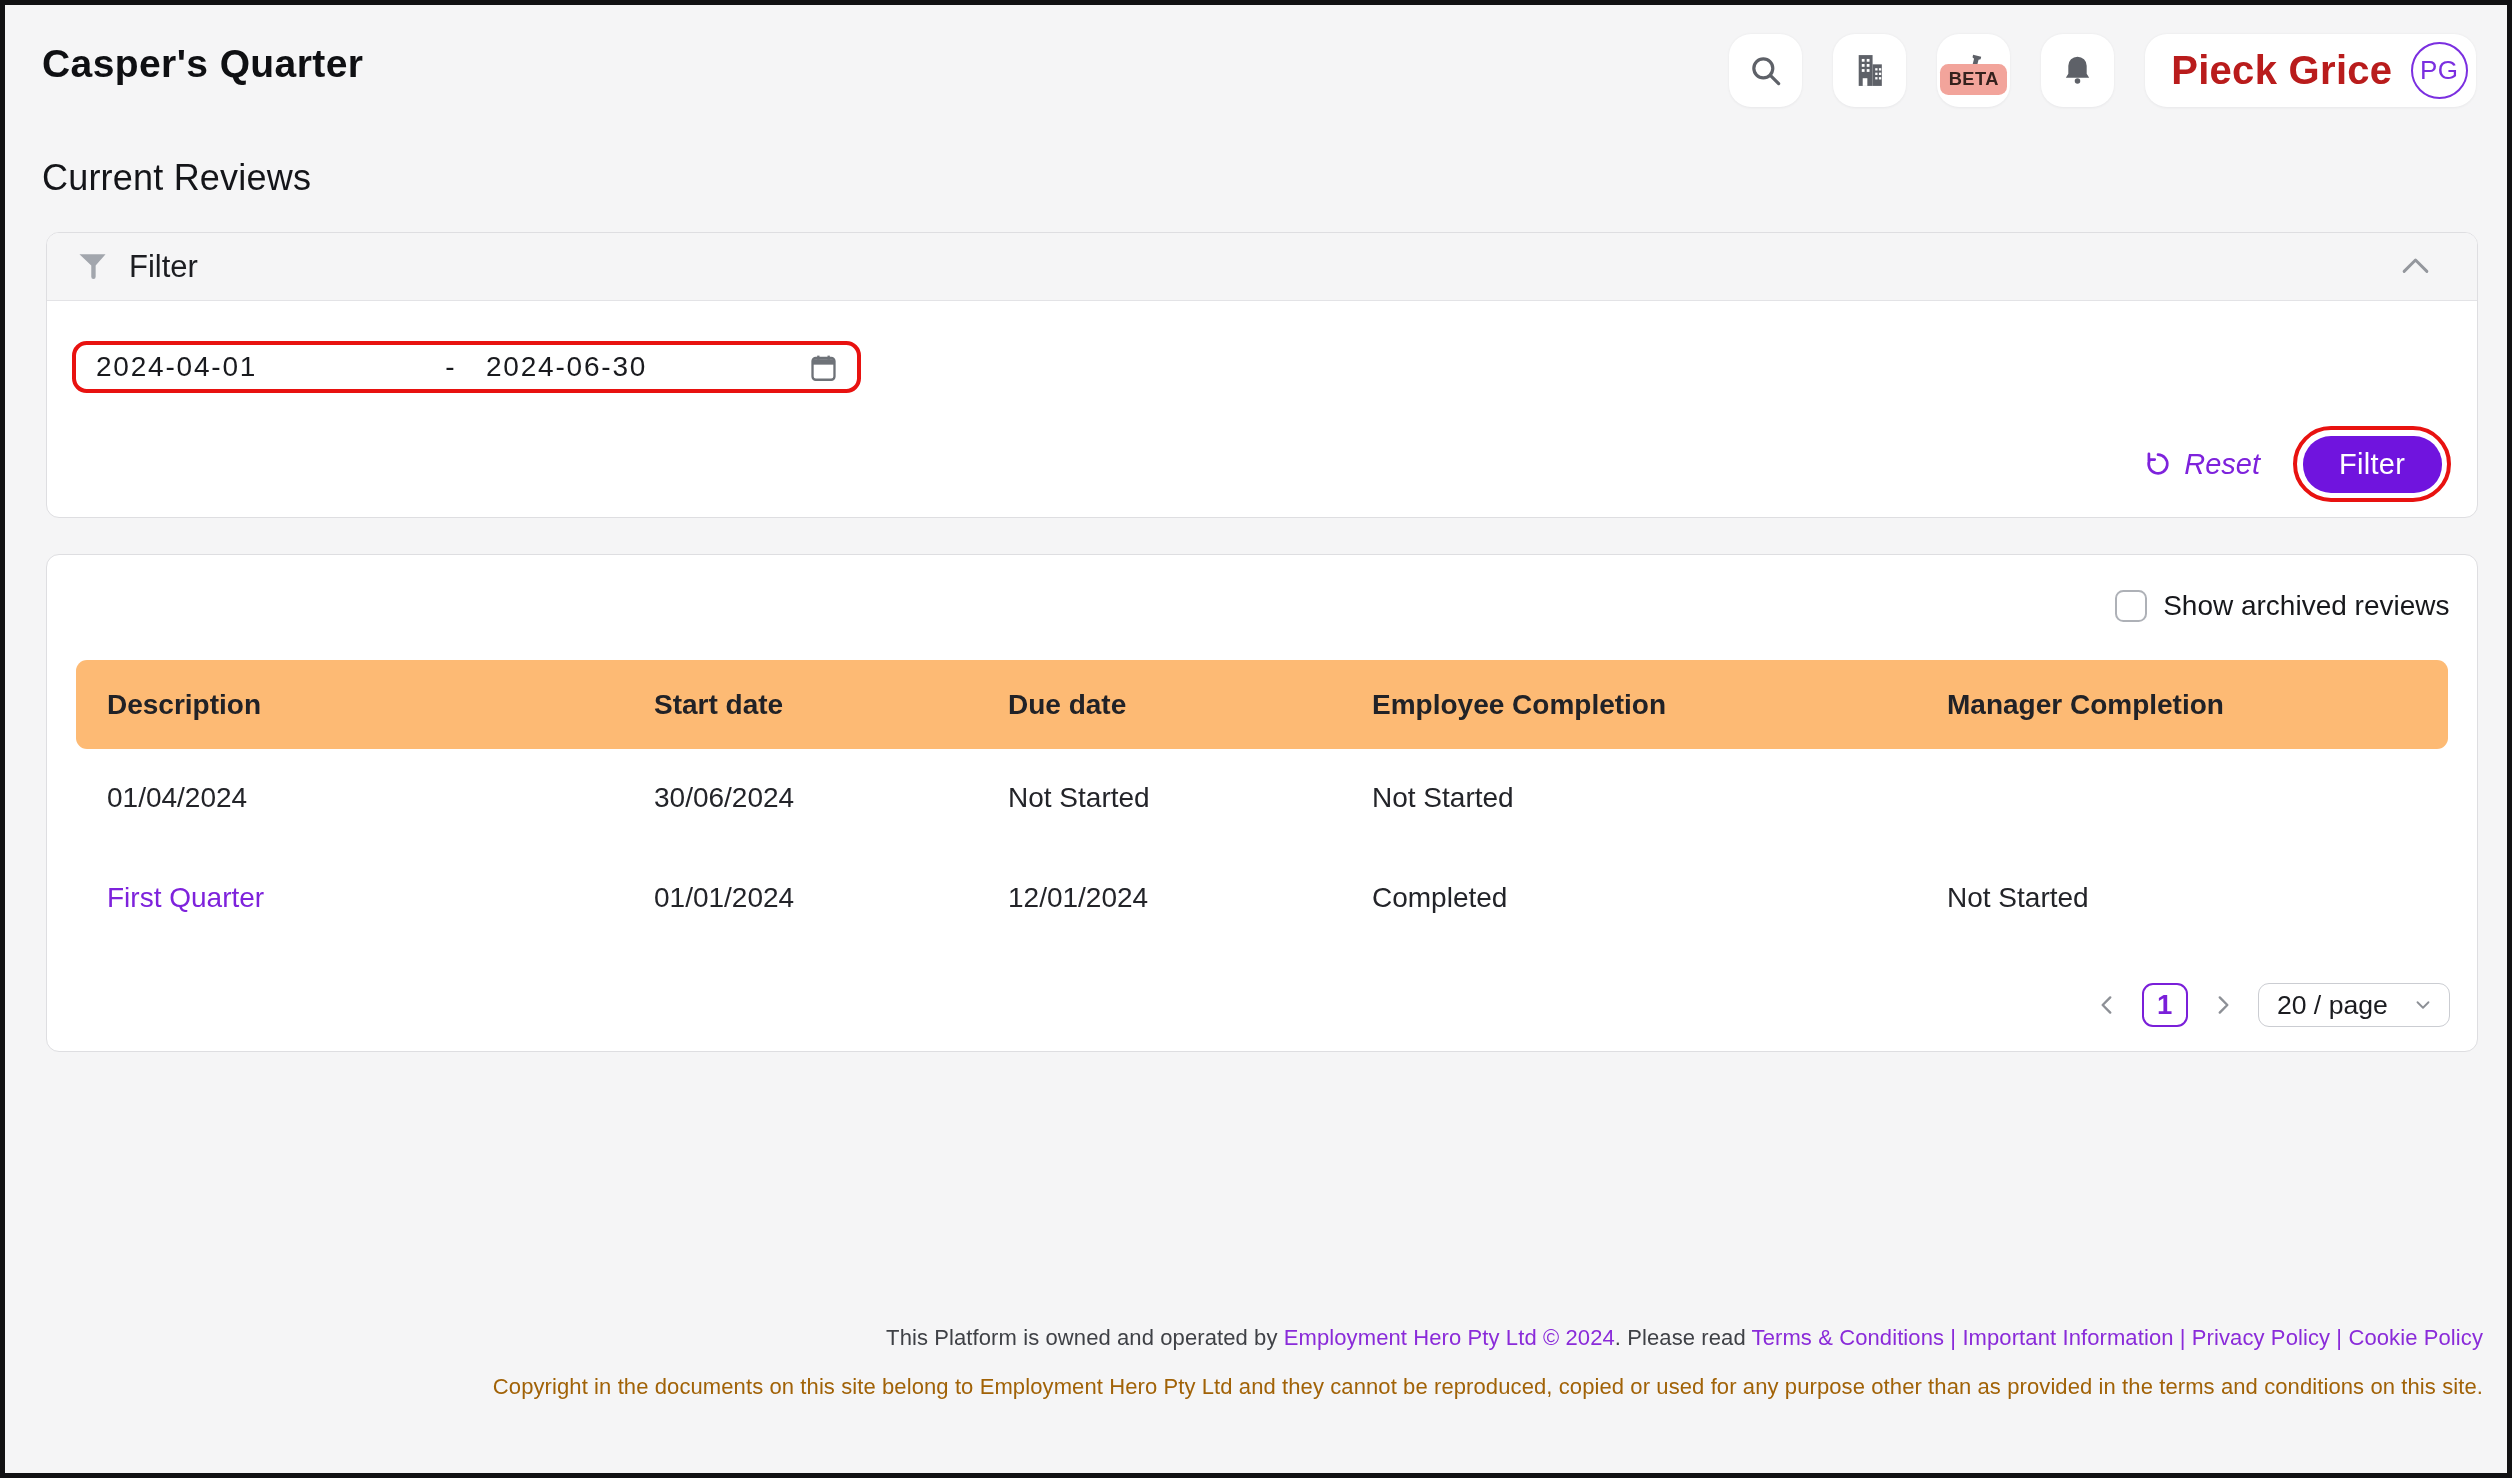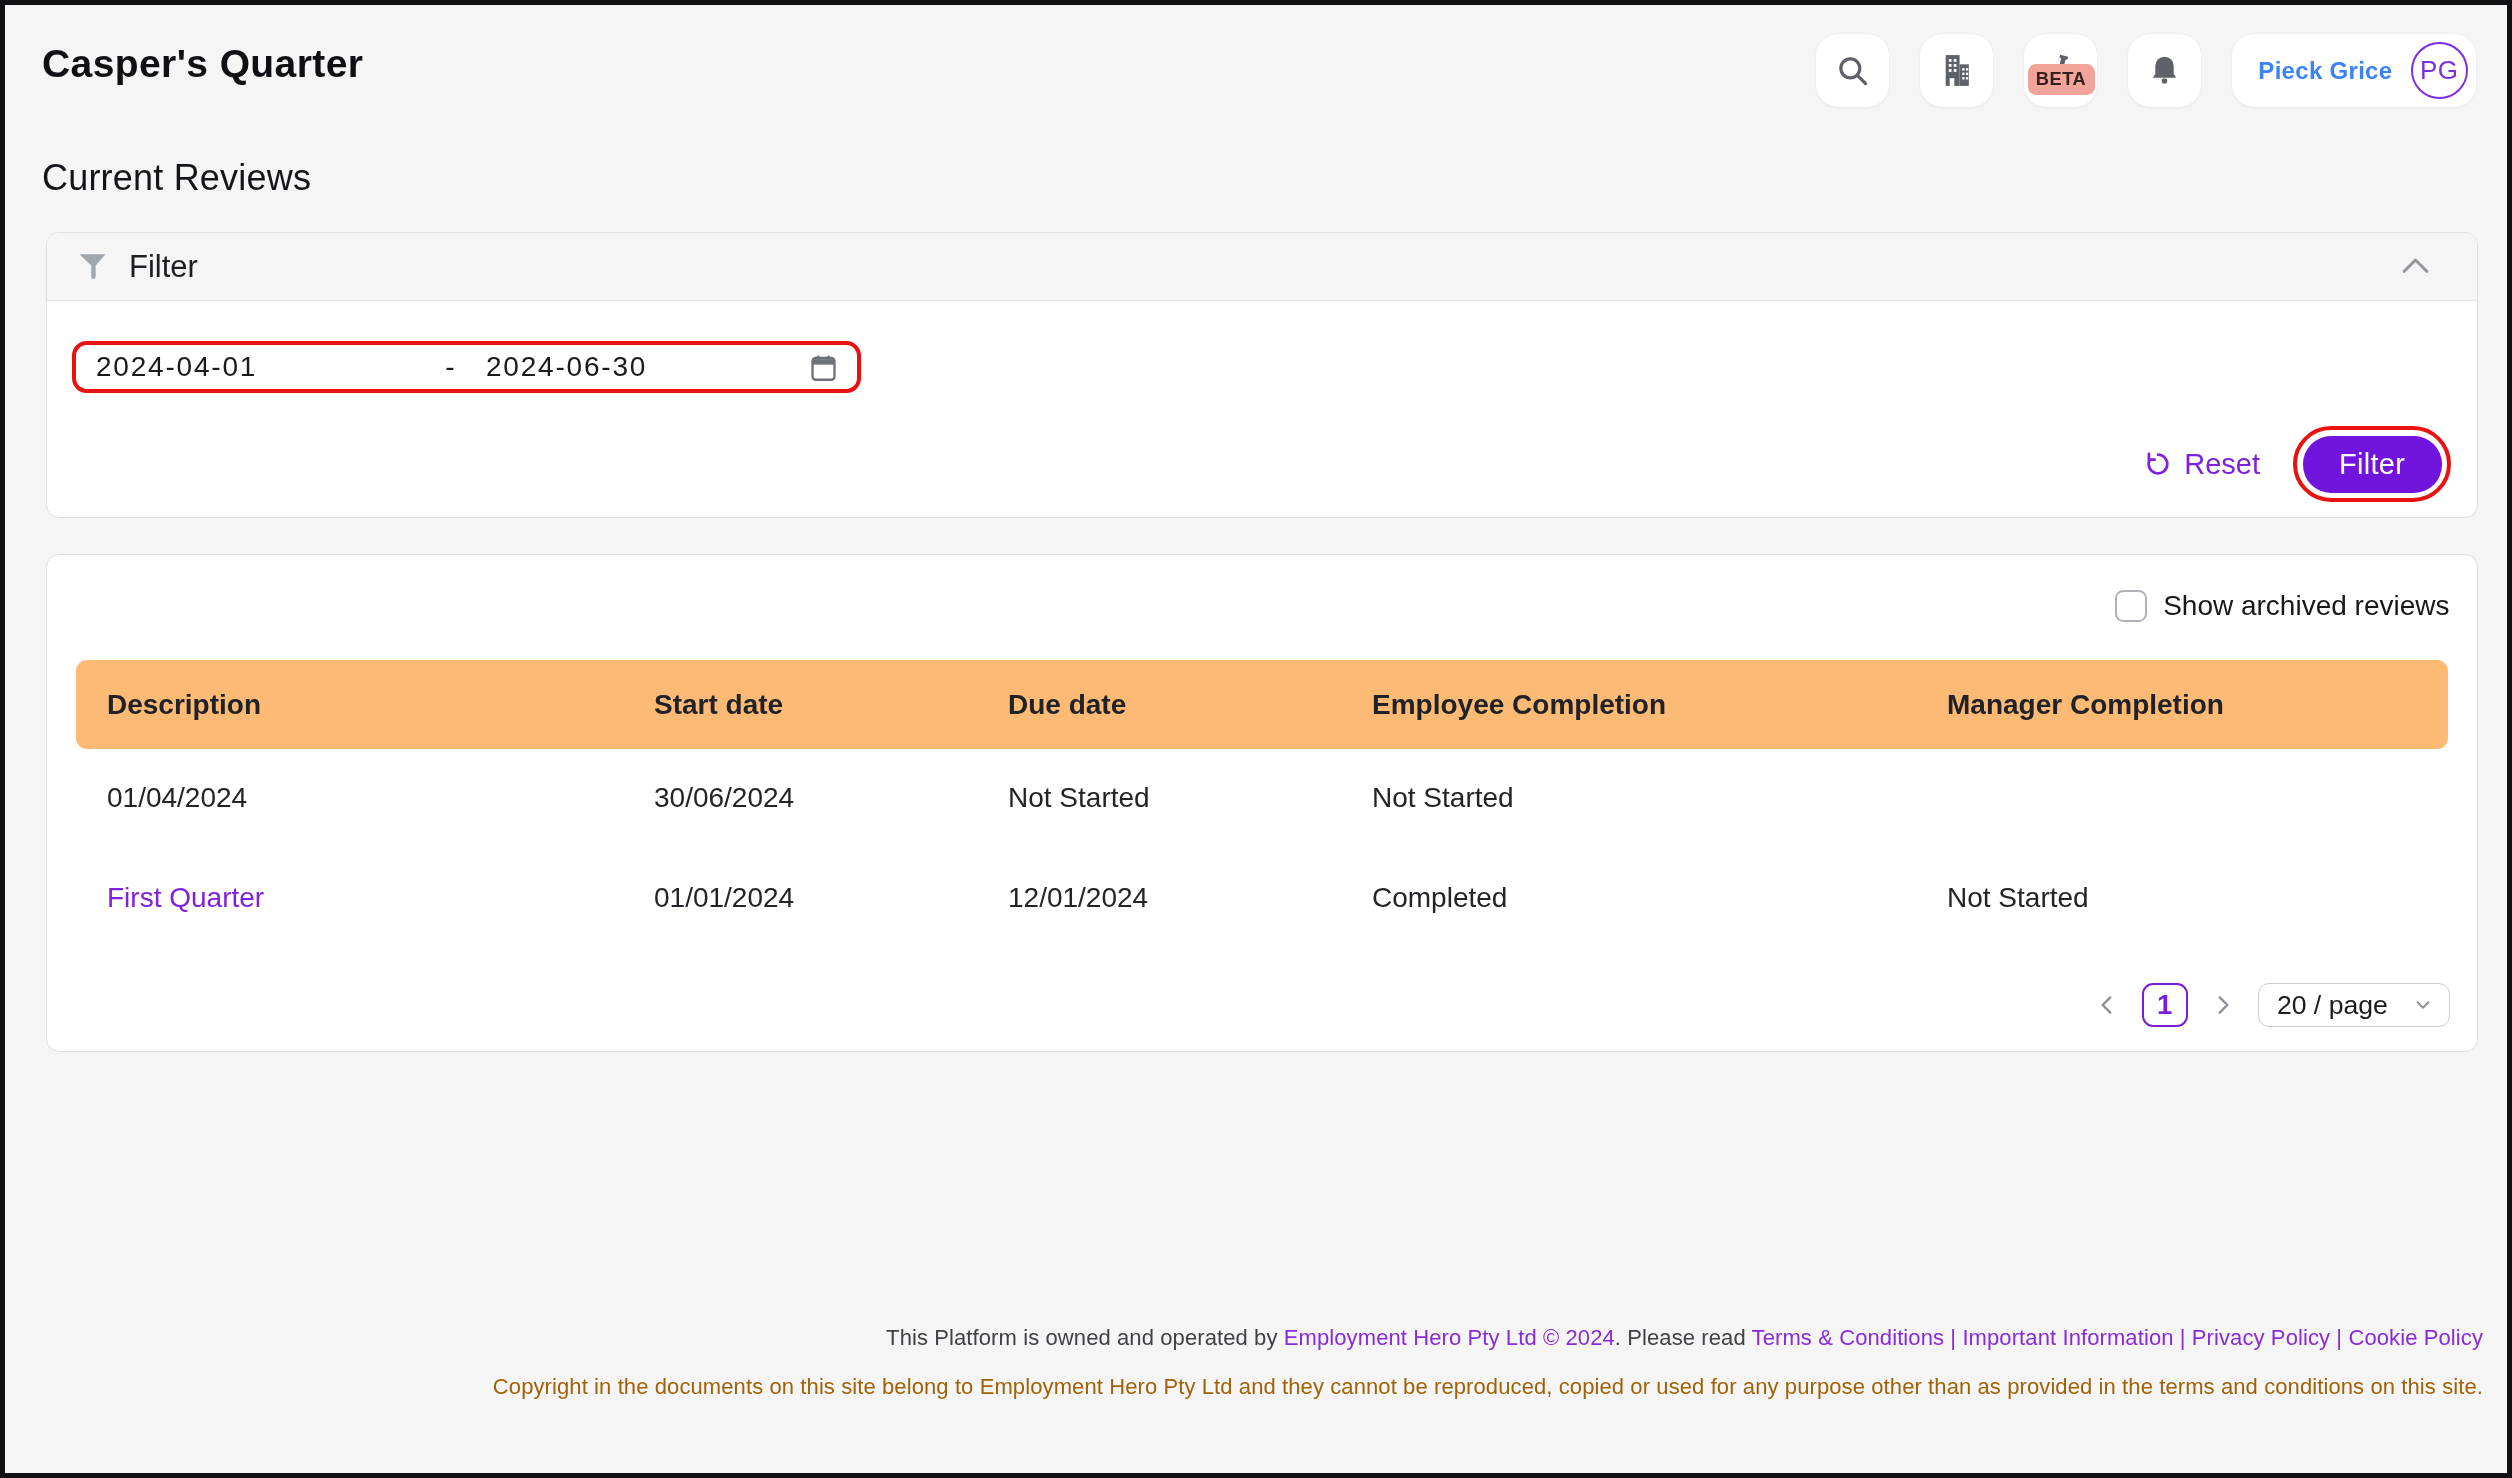--- a/index.html
+++ b/index.html
@@ -24,21 +24,21 @@
     color:#5E6168;box-shadow:0 0.9px 2.8px rgba(20,20,30,.06);position:relative;
   }
   .beta-badge{
     position:absolute;right:2.8px;bottom:12px;background:#F2A49B;color:#35211D;
     font-size:18.3px;font-weight:700;padding:4.6px 8.3px;border-radius:8.3px;letter-spacing:0.5px;
   }
   .profile-pill{
     height:73px;border-radius:22px;background:#fff;display:flex;align-items:center;
     gap:18.3px;padding:0 8.3px 0 26px;box-shadow:0 0.9px 2.8px rgba(20,20,30,.06);
   }
-  .profile-name{font-size:24px;font-weight:700;color:#3b82f6;letter-spacing:0.3px;}
+  .profile-name{font-size:40px;font-weight:700;color:#b91c1c;letter-spacing:0.3px;}
   .avatar{
     width:57px;height:57px;border-radius:50%;border:2.8px solid #7B2FE0;color:#7B2FE0;
     display:flex;align-items:center;justify-content:center;font-size:26px;letter-spacing:0.5px;background:#fff;
   }
   
   .section-heading{
     position:absolute;left:37px;top:152px;margin:0;
     font-size:36px;font-weight:500;color:#141519;letter-spacing:0.2px;
   }
   
@@ -64,20 +64,21 @@
   .date-from{width:344px;}
   .date-dash{width:20px;text-align:center;letter-spacing:0;}
   .date-to{margin-left:26px;}
   .calendar{margin-left:auto;color:#6E7278;}
   .filter-actions{
     position:absolute;right:26px;bottom:14.7px;display:flex;align-items:center;gap:33px;
   }
   .reset-btn{
     display:flex;align-items:center;gap:12px;color:#7E22DC;font-size:29px;cursor:pointer;background:none;border:none;padding:0;
     font-family:"Liberation Sans", sans-serif;
+    font-style:italic;
   }
   .btn-annotation{border:4.6px solid #E81210;border-radius:42px;padding:5.5px;}
   .filter-submit{
     width:139px;height:57px;border-radius:28px;border:none;background:#7014DE;color:#fff;
     font-size:29px;display:flex;align-items:center;justify-content:center;cursor:pointer;
     font-family:"Liberation Sans", sans-serif;letter-spacing:0.3px;
   }
   
   .table-card{top:549px;height:498px;}
   .archived-toggle{

